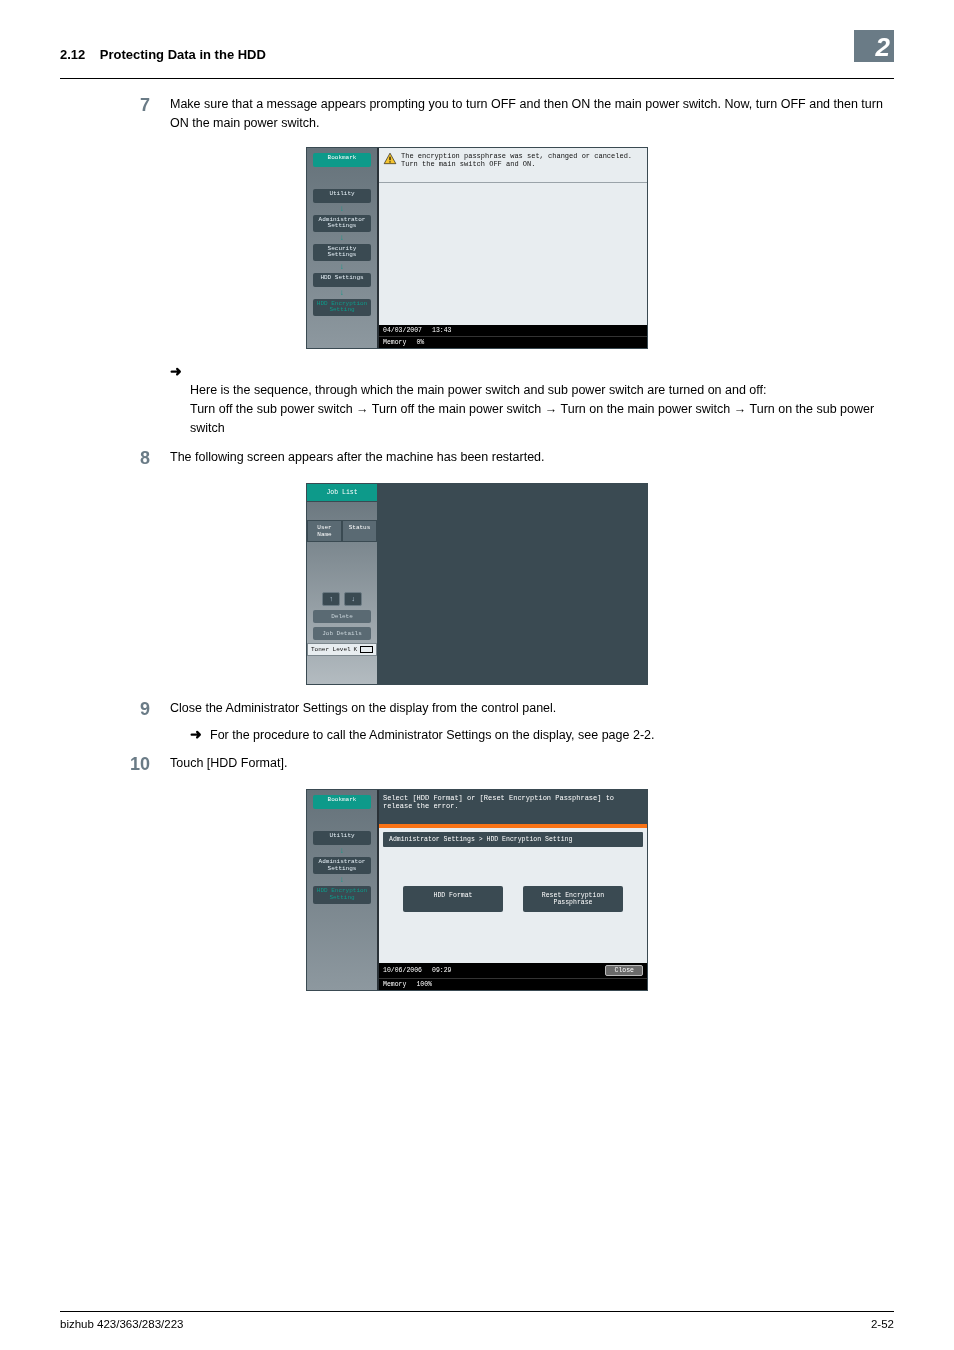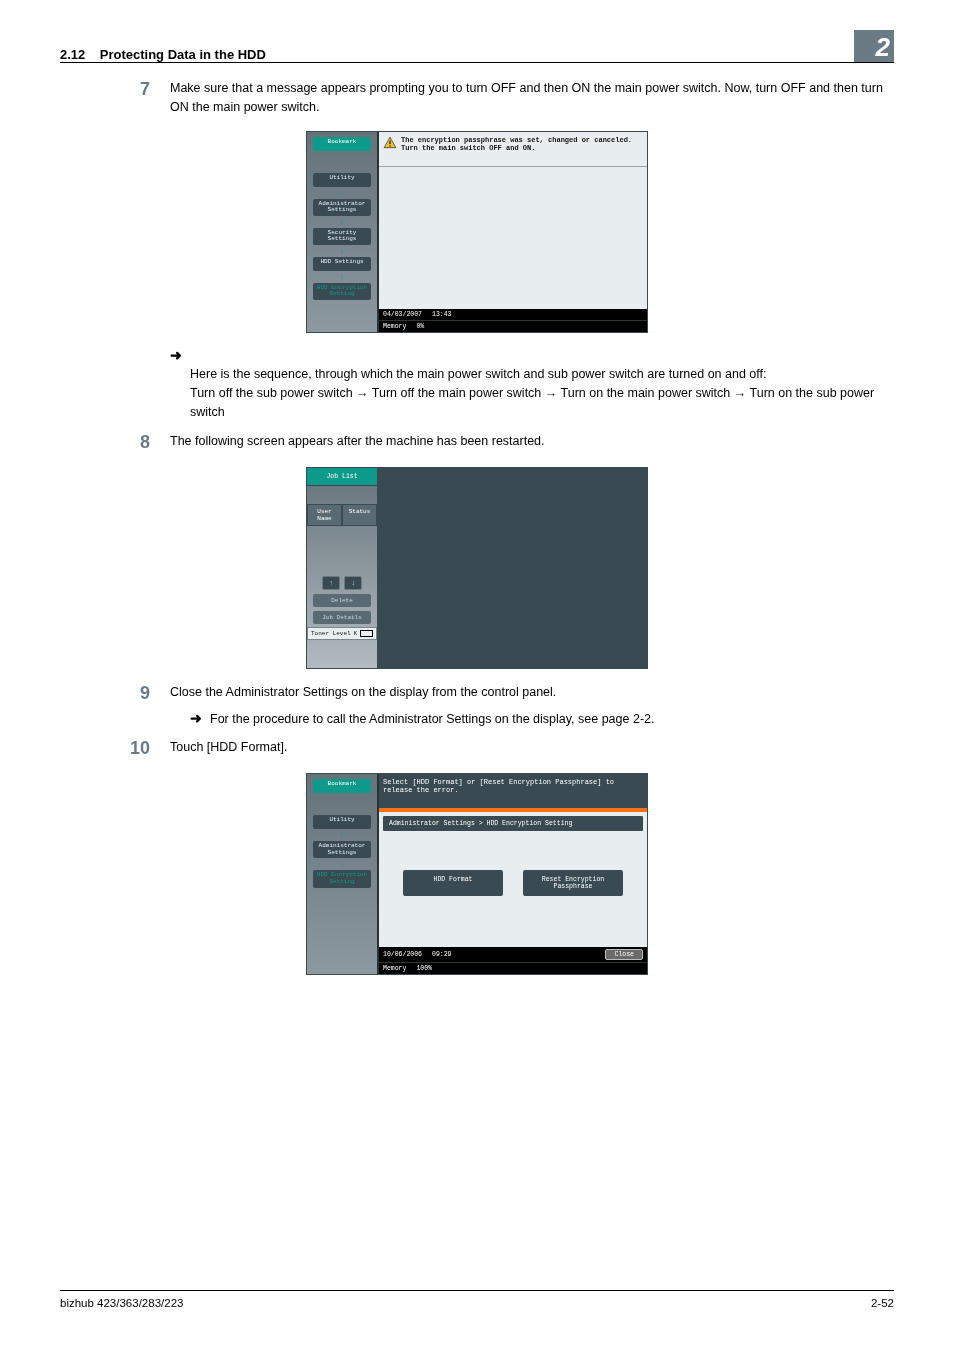--- a/index.html
+++ b/index.html
@@ -15,21 +15,21 @@
     width: 954px;
     height: 1350px;
     position: relative;
     padding: 30px 60px 20px 60px;
     box-sizing: border-box;
   }
   .header-row {
     display: flex;
     align-items: flex-end;
     border-bottom: 1px solid #000;
-    padding-bottom: 0;
+    padding-bottom: 16px;
     margin-bottom: 16px;
   }
   .header-left {
     flex: 1;
     font-weight: bold;
     font-size: 13px;
   }
   .chapter-badge {
     width: 40px;
     height: 32px;
@@ -136,21 +136,21 @@
   .mfp-msgbar {
     background:#3a4a52;
     color:#fff;
     padding:4px 4px;
     display:flex;
     align-items:flex-start;
     gap:4px;
     min-height:26px;
     border-bottom:4px solid #f97316;
   }
-  .mfp-msgbar.light { background:#e8edf0; color:#111; border-bottom:1px solid #9aa3a9;font-weight:bold; }
+  .mfp-msgbar.light { background:#e8edf0; color:#111; border-bottom:1px solid #9aa3a9; }
   .warn-icon {
     width:14px; height:14px;
     flex-shrink:0;
     display:flex; align-items:center; justify-content:center;
   }
   .warn-icon svg { width:14px; height:14px; display:block; }
   .mfp-body {
     flex:1;
     background:#e8edf0;
     position:relative;
@@ -256,21 +256,21 @@
     font-size:6px;
     color:#111;
     padding:2px 3px;
     display:flex;
     align-items:center;
     gap:3px;
   }
   .side2 .toner .bar { flex:1; border:1px solid #000; height:5px; }
   .footer-row {
     position:absolute;
-    bottom:41px;
+    bottom:20px;
     left:60px;
     right:60px;
     border-top:1px solid #000;
     padding-top:6px;
     display:flex;
     justify-content:space-between;
     font-size:11.5px;
   }
 </style>
 </head>

